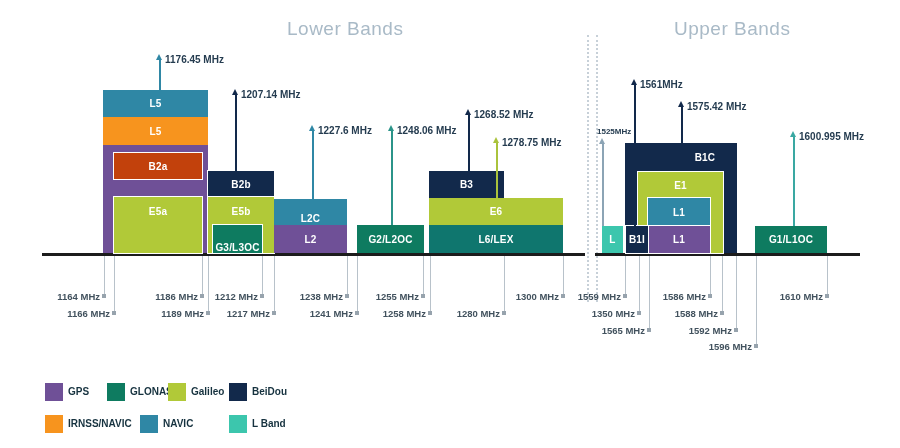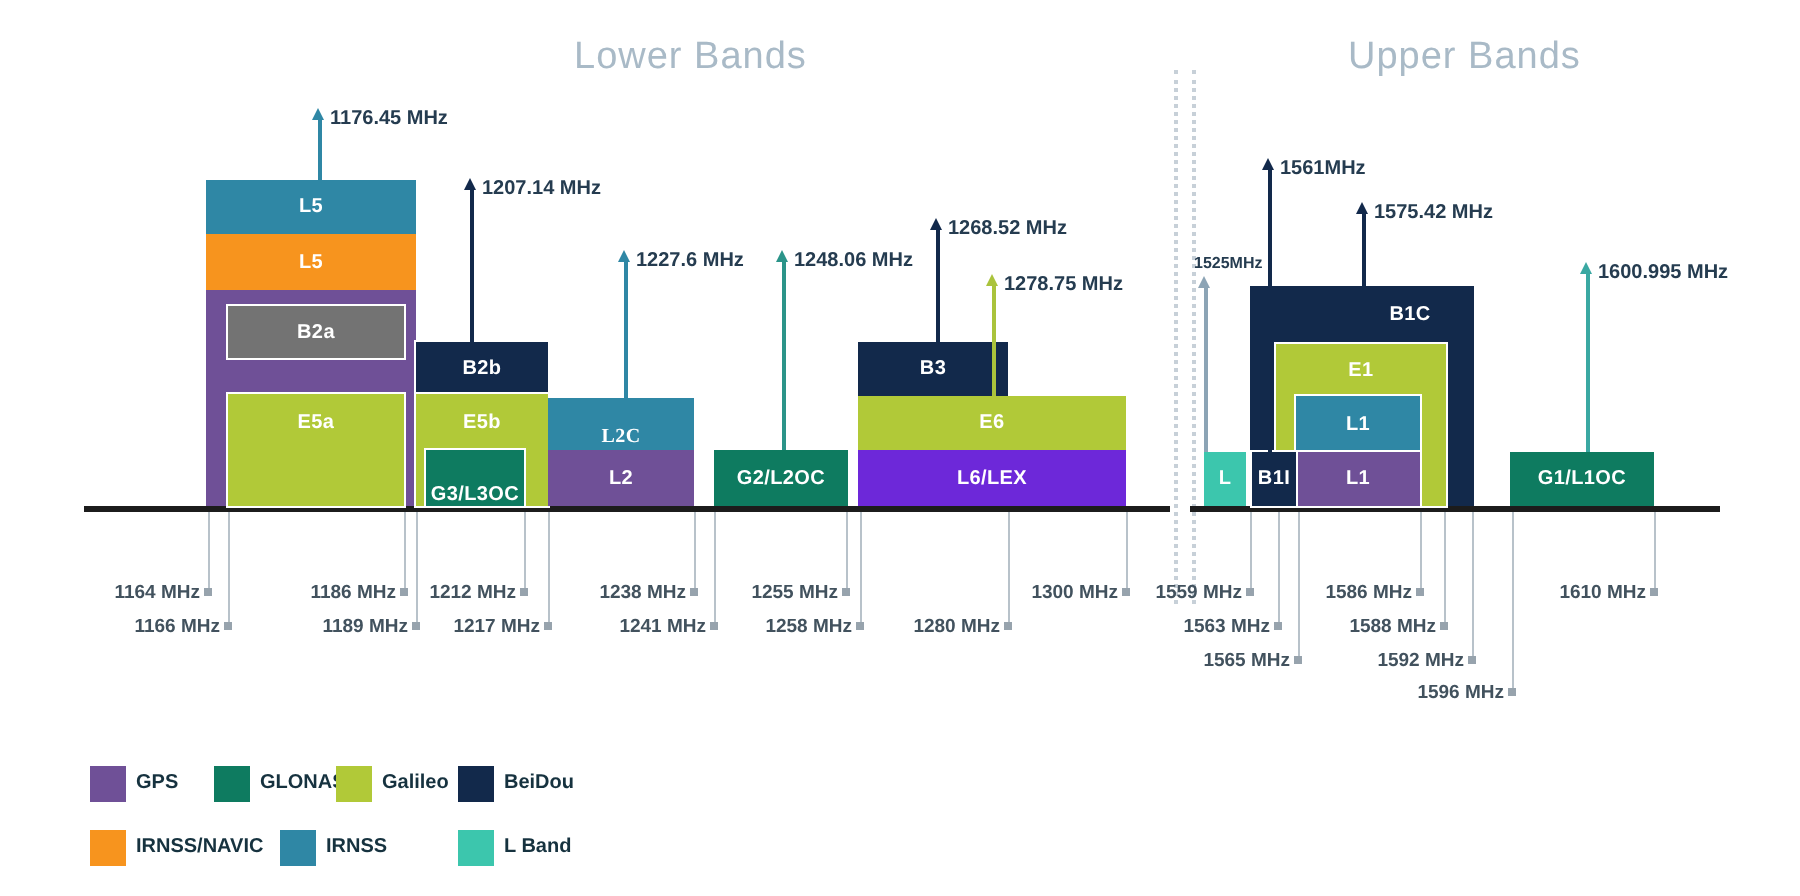--- a/index.html
+++ b/index.html
@@ -50,51 +50,51 @@
   <div id="bands-layer">
       <div class="band" style="left: 103px; top: 90px; width: 105px; height: 27px; background: rgb(47, 135, 165);">
         <span class="band-label" style="height: 27px;">L5</span>
       </div>
       <div class="band" style="left: 103px; top: 117px; width: 105px; height: 28px; background: rgb(247, 148, 30);">
         <span class="band-label" style="height: 28px;">L5</span>
       </div>
       <div class="band" style="left: 103px; top: 145px; width: 105px; height: 108px; background: rgb(111, 80, 151);">
         <span class="band-label" style="height: 26px;">L5</span>
       </div>
-      <div class="band outlined" style="left: 114px; top: 153px; width: 88px; height: 26px; background: #737373;">
+      <div class="band outlined" style="left: 114px; top: 153px; width: 88px; height: 26px; background: #c2410c;">
         <span class="band-label" style="height: 26px;">B2a</span>
       </div>
       <div class="band outlined" style="left: 114px; top: 197px; width: 88px; height: 56px; background: rgb(177, 201, 56);">
         <span class="band-label" style="height: 28px;">E5a</span>
       </div>
       <div class="band outlined" style="left: 208px; top: 171px; width: 66px; height: 26px; background: rgb(18, 41, 75);">
         <span class="band-label" style="height: 26px;">B2b</span>
       </div>
       <div class="band outlined" style="left: 208px; top: 197px; width: 66px; height: 56px; background: rgb(177, 201, 56);">
         <span class="band-label" style="height: 28px;">E5b</span>
       </div>
       <div class="band outlined" style="left: 213px; top: 225px; width: 49px; height: 28px; background: rgb(14, 123, 96);">
         <span class="band-label" style="height: 44px;">G3/L3OC</span>
       </div>
       <div class="band" style="left: 274px; top: 199px; width: 73px; height: 26px; background: rgb(47, 135, 165);">
-        <span class="band-label" style="height: 38px; font-family: Liberation Serif, serif;">L2C</span>
+        <span class="band-label" style="height: 38px;">L2C</span>
       </div>
       <div class="band" style="left: 274px; top: 225px; width: 73px; height: 28px; background: rgb(111, 80, 151);">
         <span class="band-label" style="height: 28px;">L2</span>
       </div>
       <div class="band" style="left: 357px; top: 225px; width: 67px; height: 28px; background: rgb(14, 123, 96);">
         <span class="band-label" style="height: 28px;">G2/L2OC</span>
       </div>
       <div class="band" style="left: 429px; top: 171px; width: 75px; height: 27px; background: rgb(18, 41, 75);">
         <span class="band-label" style="height: 27px;">B3</span>
       </div>
       <div class="band" style="left: 429px; top: 198px; width: 134px; height: 27px; background: rgb(177, 201, 56);">
         <span class="band-label" style="height: 27px;">E6</span>
       </div>
-      <div class="band" style="left: 429px; top: 225px; width: 134px; height: 28px; background: #6d28d9;">
+      <div class="band" style="left: 429px; top: 225px; width: 134px; height: 28px; background: #0f766e;">
         <span class="band-label" style="height: 28px;">L6/LEX</span>
       </div>
       <div class="band" style="left: 625px; top: 143px; width: 112px; height: 110px; background: rgb(18, 41, 75);">
         <span class="band-label" style="height: 29px; padding-left: 24px;">B1C</span>
       </div>
       <div class="band outlined" style="left: 638px; top: 172px; width: 85px; height: 81px; background: rgb(177, 201, 56);">
         <span class="band-label" style="height: 26px;">E1</span>
       </div>
       <div class="band outlined" style="left: 648px; top: 198px; width: 62px; height: 28px; background: rgb(47, 135, 165);">
         <span class="band-label" style="height: 28px;">L1</span>
@@ -179,21 +179,21 @@
       <div class="bdot" style="left: 502px; top: 311px;"></div>
       <div class="blabel" style="right: 400px; top: 308px; margin-left: 20px;">1280 MHz</div>
       <div class="bline" style="left: 563px; top: 256px; height: 41px;"></div>
       <div class="bdot" style="left: 561px; top: 294px;"></div>
       <div class="blabel" style="right: 341px; top: 291px;">1300 MHz</div>
       <div class="bline" style="left: 625px; top: 256px; height: 41px;"></div>
       <div class="bdot" style="left: 623px; top: 294px;"></div>
       <div class="blabel" style="right: 279px; top: 291px;">1559 MHz</div>
       <div class="bline" style="left: 639px; top: 256px; height: 58px;"></div>
       <div class="bdot" style="left: 637px; top: 311px;"></div>
-      <div class="blabel" style="right: 265px; top: 308px;">1563 MHz</div>
+      <div class="blabel" style="right: 265px; top: 308px;">1350 MHz</div>
       <div class="bline" style="left: 649px; top: 256px; height: 75px;"></div>
       <div class="bdot" style="left: 647px; top: 328px;"></div>
       <div class="blabel" style="right: 255px; top: 325px;">1565 MHz</div>
       <div class="bline" style="left: 710px; top: 256px; height: 41px;"></div>
       <div class="bdot" style="left: 708px; top: 294px;"></div>
       <div class="blabel" style="right: 194px; top: 291px;">1586 MHz</div>
       <div class="bline" style="left: 722px; top: 256px; height: 58px;"></div>
       <div class="bdot" style="left: 720px; top: 311px;"></div>
       <div class="blabel" style="right: 182px; top: 308px;">1588 MHz</div>
       <div class="bline" style="left: 736px; top: 256px; height: 75px;"></div>
@@ -222,20 +222,20 @@
       <div class="legend-item" style="left: 229px; top: 383px;">
         <div class="legend-swatch" style="background: rgb(18, 41, 75);"></div>
         <span class="legend-label">BeiDou</span>
       </div>
       <div class="legend-item" style="left: 45px; top: 415px;">
         <div class="legend-swatch" style="background: rgb(247, 148, 30);"></div>
         <span class="legend-label">IRNSS/NAVIC</span>
       </div>
       <div class="legend-item" style="left: 140px; top: 415px;">
         <div class="legend-swatch" style="background: rgb(47, 135, 165);"></div>
-        <span class="legend-label">IRNSS</span>
+        <span class="legend-label">NAVIC</span>
       </div>
       <div class="legend-item" style="left: 229px; top: 415px;">
         <div class="legend-swatch" style="background: rgb(60, 198, 173);"></div>
         <span class="legend-label">L Band</span>
       </div>
     </div>
 </div>
 
 </body></html>

